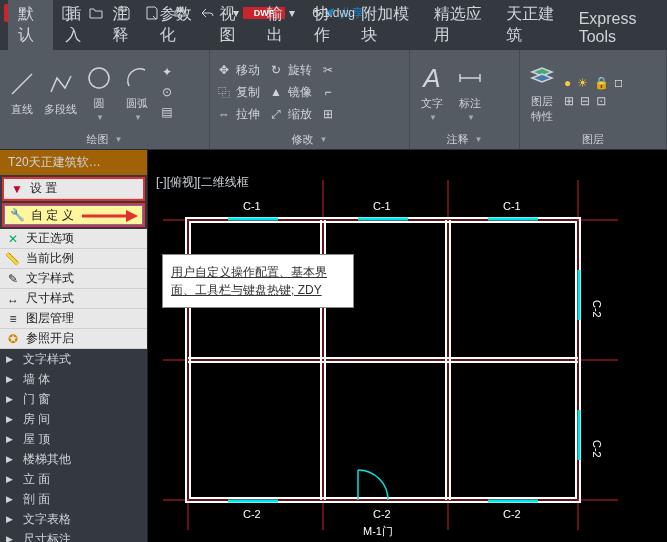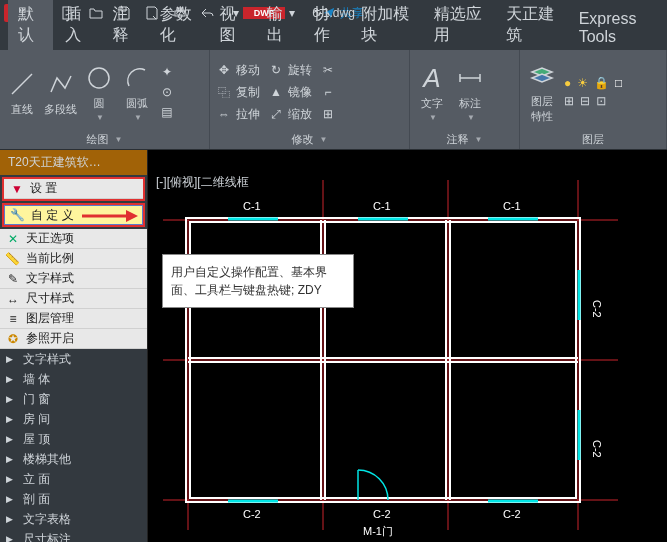--- a/index.html
+++ b/index.html
@@ -40,21 +40,21 @@
 .side-panel-title { background: #a16207; padding: 4px 8px; font-size: 12px; color: #cfd4d9; }
 .red-box { border: 2px solid #e03030; margin: 2px; }
 .side-item { display: flex; align-items: center; padding: 3px 6px; font-size: 12px; color: #222; background: #e8e8e8; gap: 6px; height: 20px; cursor: pointer; border-bottom: 1px solid #d0d0d0; }
 .side-item.dark { background: #33393f; color: #cfd4d9; border-bottom: none; }
 .side-item.highlight { background: #fff59d; border: 1px solid #5a7acc; position: relative; }
 .side-icon { width: 14px; height: 14px; display: flex; align-items: center; justify-content: center; }
 .expand-tri { font-size: 9px; color: #cfd4d9; margin-right: 4px; }
 .arrow-overlay { position: absolute; right: 4px; top: 3px; }
 
 
-.tooltip { position: absolute; left: 162px; top: 254px; width: 192px; background: #fff; border: 1px solid #888; padding: 8px; font-size: 12px; color: #333; z-index: 100; line-height: 1.5; }
+.tooltip { position: absolute; left: 162px; top: 254px; width: 192px; background: #fff; border: 1px solid #888; padding: 8px; font-size: 12px; color: #333; z-index: 100; line-height: 1.5; text-decoration: underline; }
 
 
 .canvas-wrap { flex: 1; background: #000; position: relative; }
 .view-label { position: absolute; left: 8px; top: 16px; color: #cfd4d9; font-size: 12px; margin-top: 8px; }
 .canvas { position: absolute; inset: 0; }
 </style>
 </head>
 <body>
 
 <div class="titlebar">

